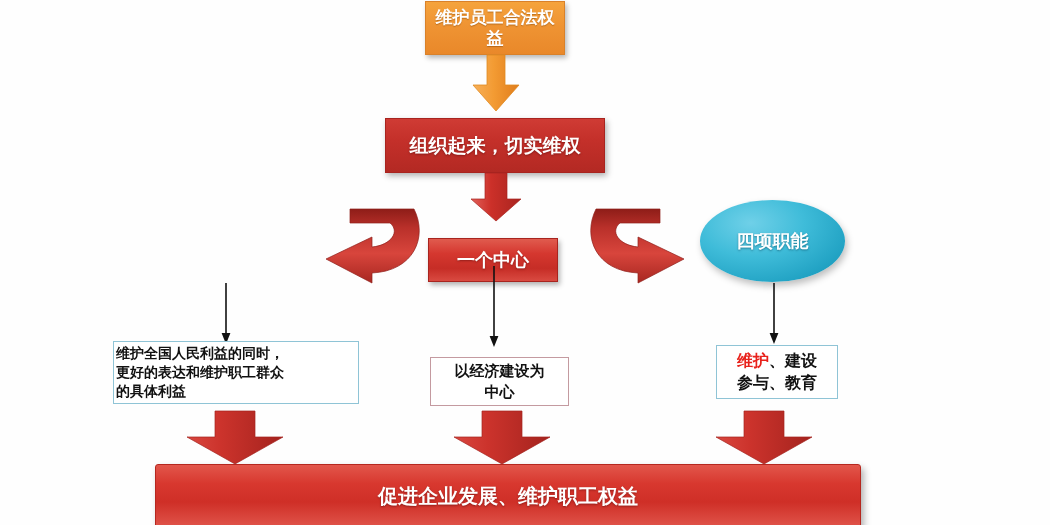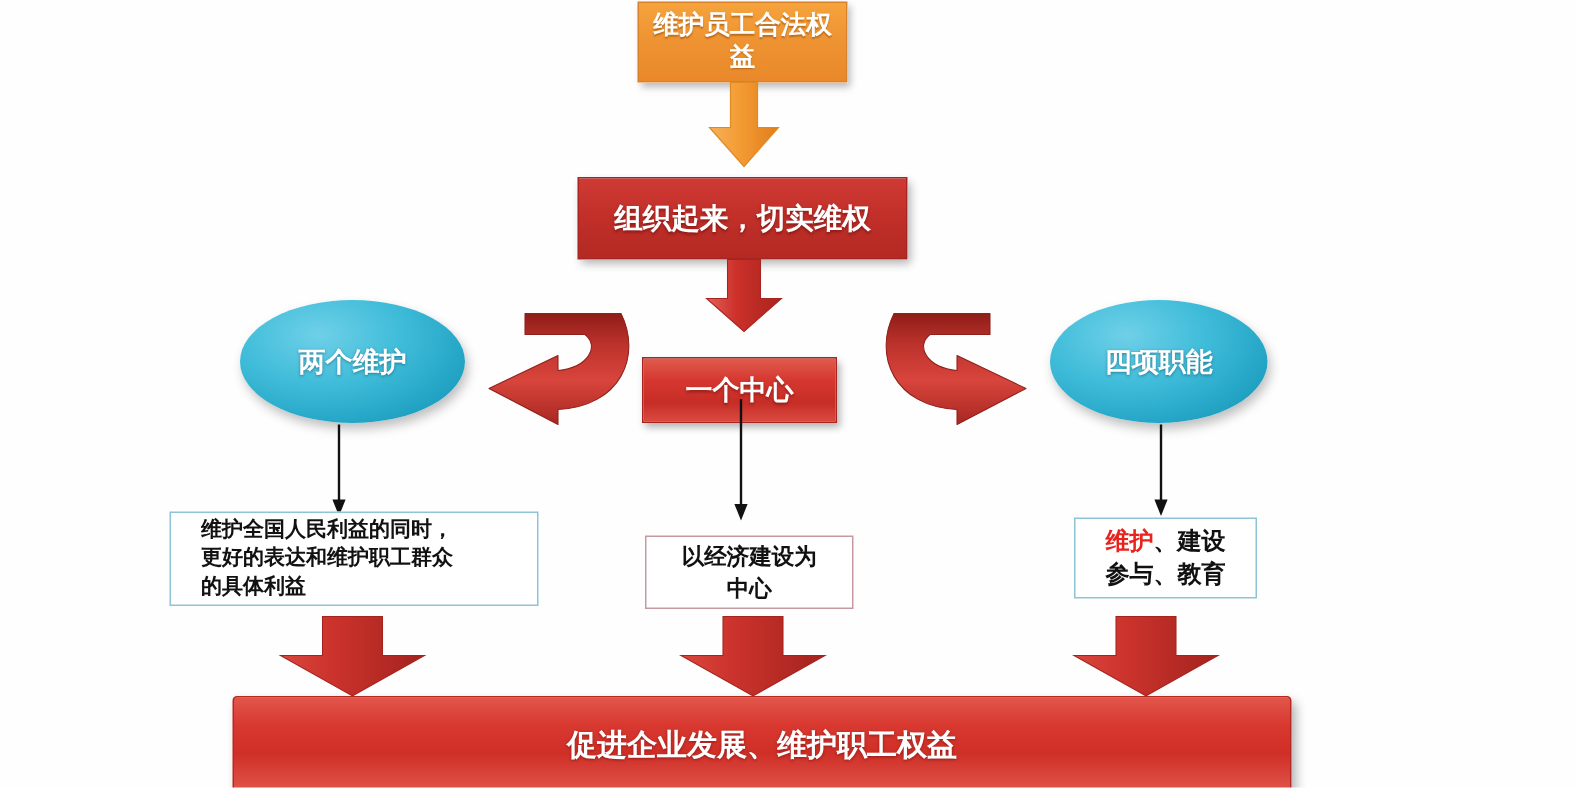--- a/index.html
+++ b/index.html
@@ -102,23 +102,20 @@
         <linearGradient id="gRedA" x1="0" y1="0" x2="1" y2="0">
           <stop offset="0%" stop-color="#e2615a"></stop>
           <stop offset="40%" stop-color="#cc3029"></stop>
           <stop offset="100%" stop-color="#a8241f"></stop>
         </linearGradient>
       </defs>
       <polygon points="19,0 41,0 41,26 55,26 30,48 5,26 19,26" fill="url(#gRedA)" stroke="#a8241f" stroke-width="0.7"></polygon>
     </svg>
   </div>
 
-  <div class="ellipse" style="left:160px;top:200px;width:150px;height:82px;font-size:18px;">
-    <span>两个维护</span>
-  </div>
 
   <div class="ellipse" style="left:700px;top:200px;width:145px;height:82px;font-size:18px;">
     <span>四项职能</span>
   </div>
 
   <div class="box box-red-small" style="left:428px;top:238px;width:130px;height:44px;font-size:18px;">
     <span>一个中心</span>
   </div>
 
   <div class="arrow" style="left:310px;top:203px;">
@@ -168,21 +165,21 @@
     </svg>
   </div>
 
   <div class="arrow" style="left:767px;top:283px;">
     <svg width="14" height="62" viewBox="0 0 14 62" aria-hidden="true">
       <line x1="7" y1="0" x2="7" y2="54" stroke="#111" stroke-width="1.6"></line>
       <polygon points="7,61 2.6,50 11.4,50" fill="#111"></polygon>
     </svg>
   </div>
 
-  <div class="textbox tb-blue" style="left:113px;top:341px;width:246px;height:63px;font-size:14px;padding:3px 20px;align-items:flex-start;">
+  <div class="textbox tb-blue" style="left:113px;top:341px;width:246px;height:63px;font-size:14px;padding:3px 2px;align-items:flex-start;">
     <span class="tb-line">维护全国人民利益的同时，</span>
     <span class="tb-line">更好的表达和维护职工群众</span>
     <span class="tb-line">的具体利益</span>
   </div>
 
   <div class="textbox tb-mauve" style="left:430px;top:357px;width:139px;height:49px;font-size:15px;">
     <span class="tb-line">以经济建设为</span>
     <span class="tb-line">中心</span>
   </div>
 

